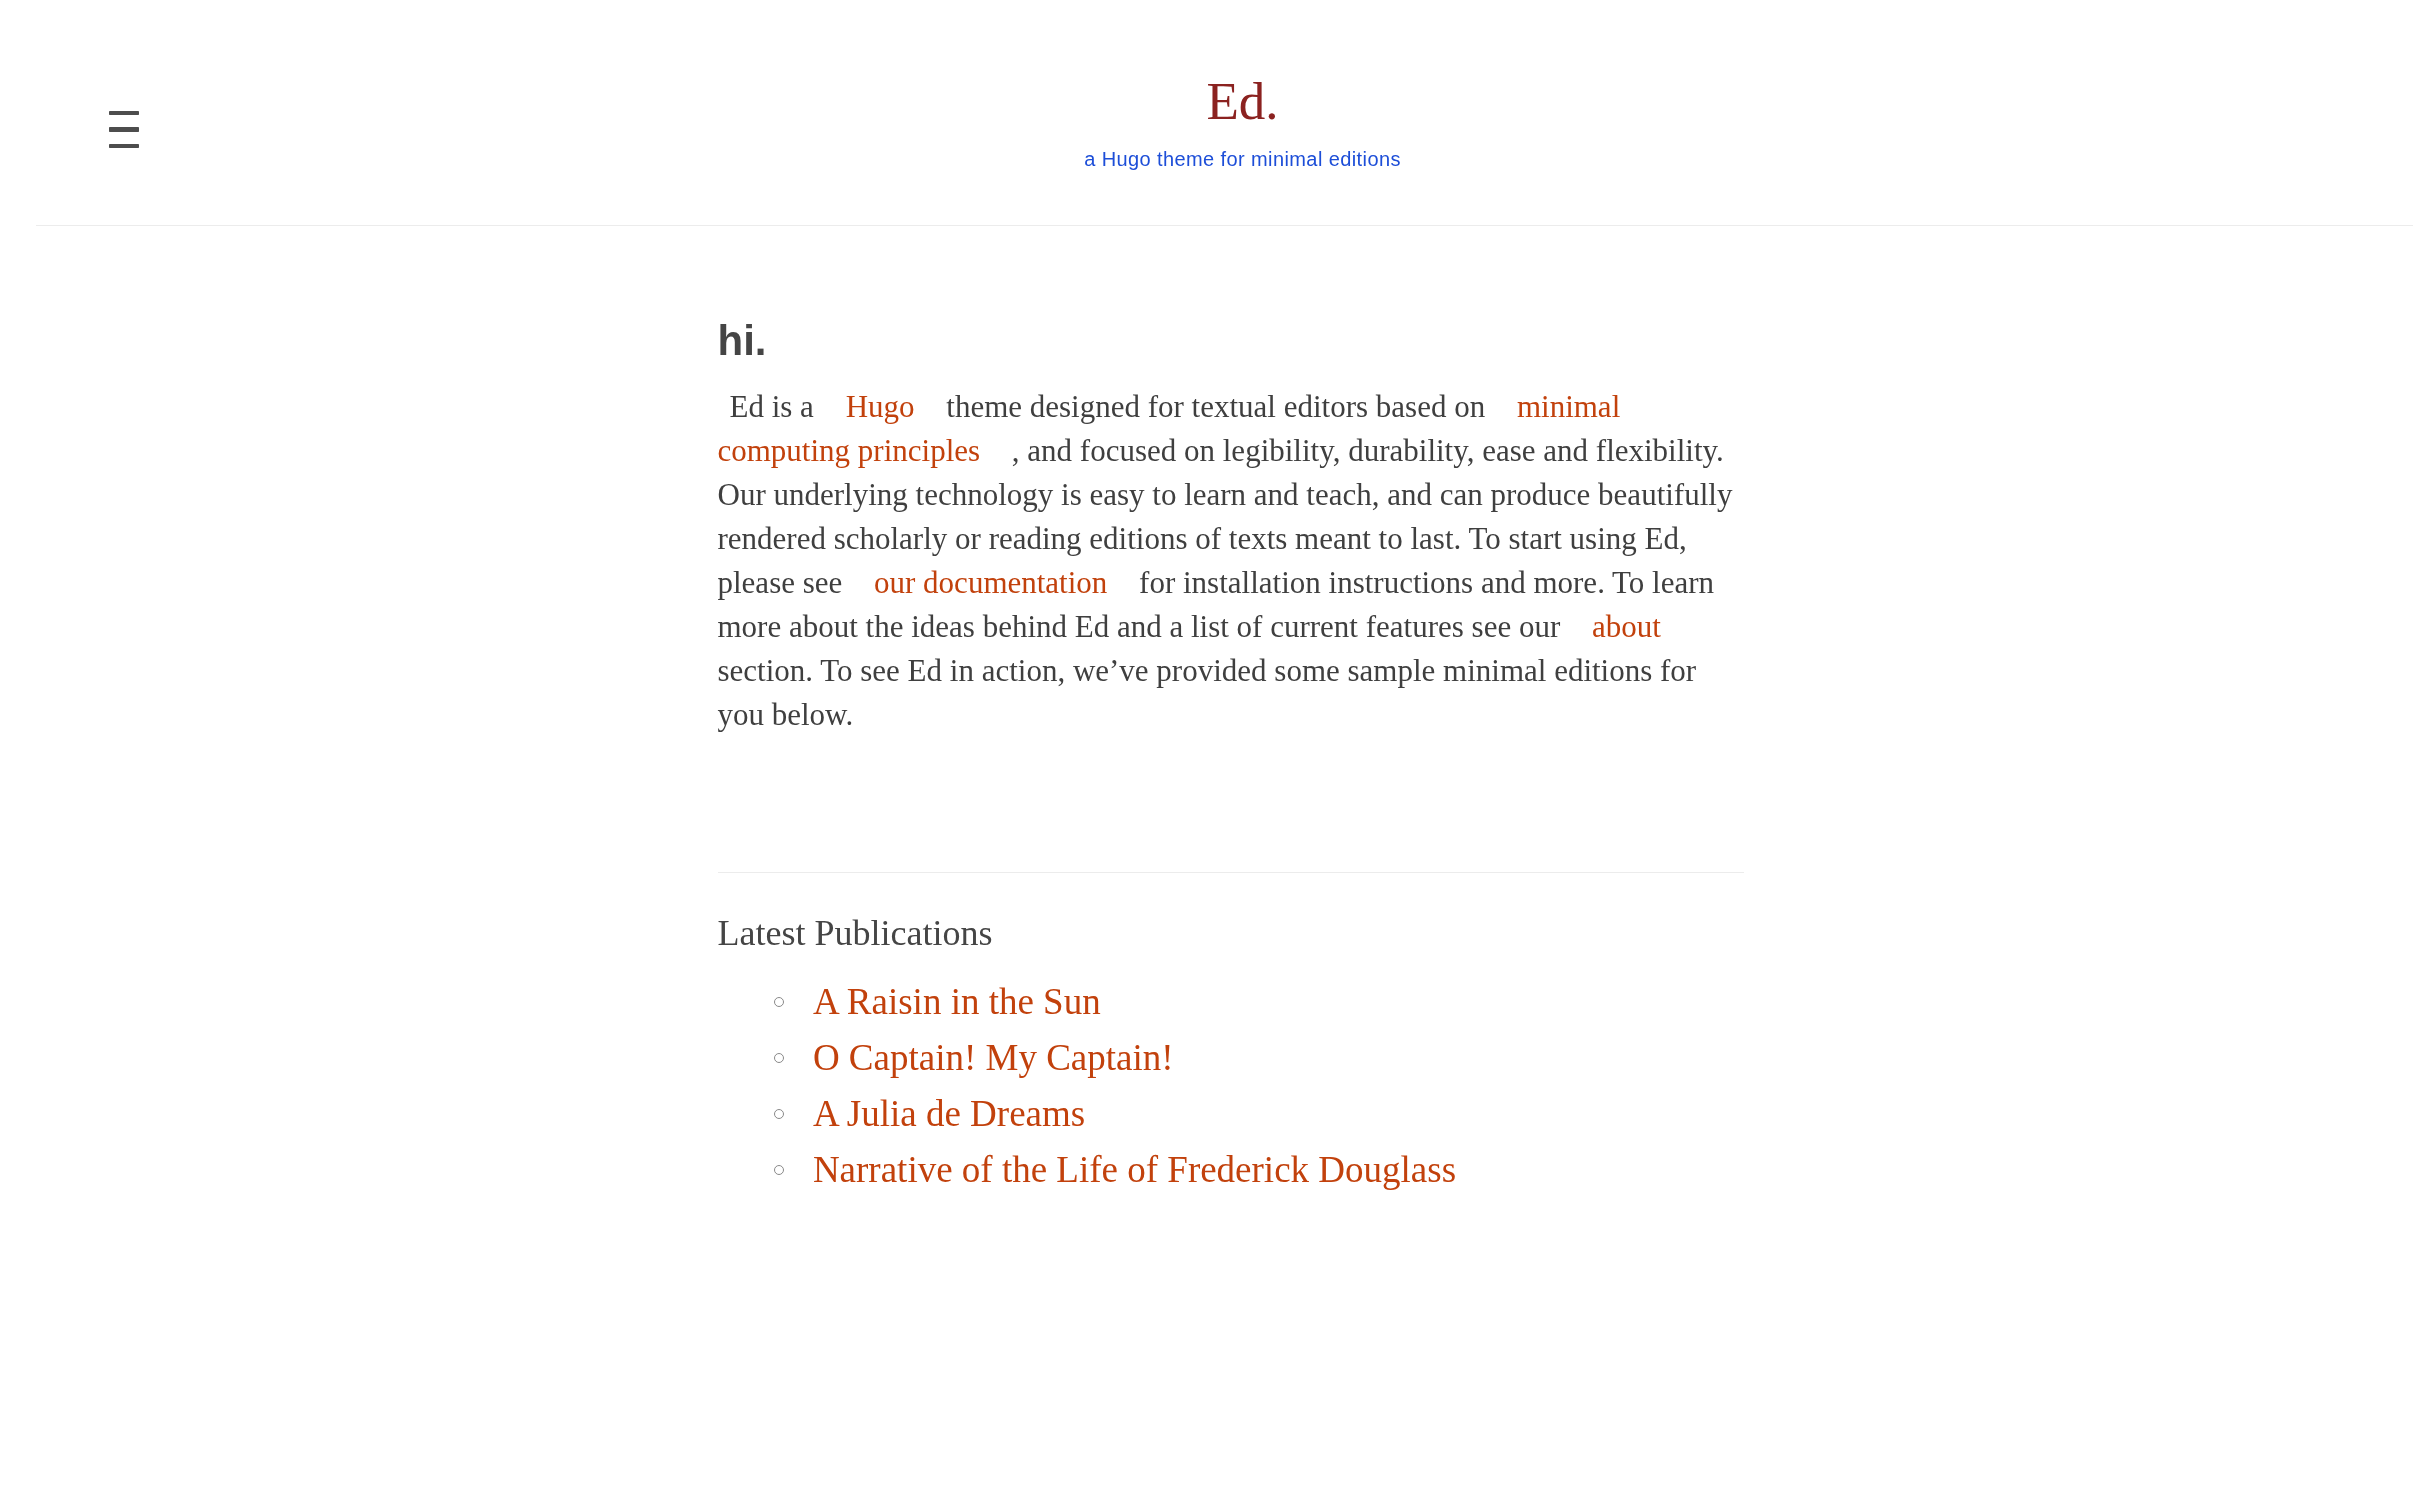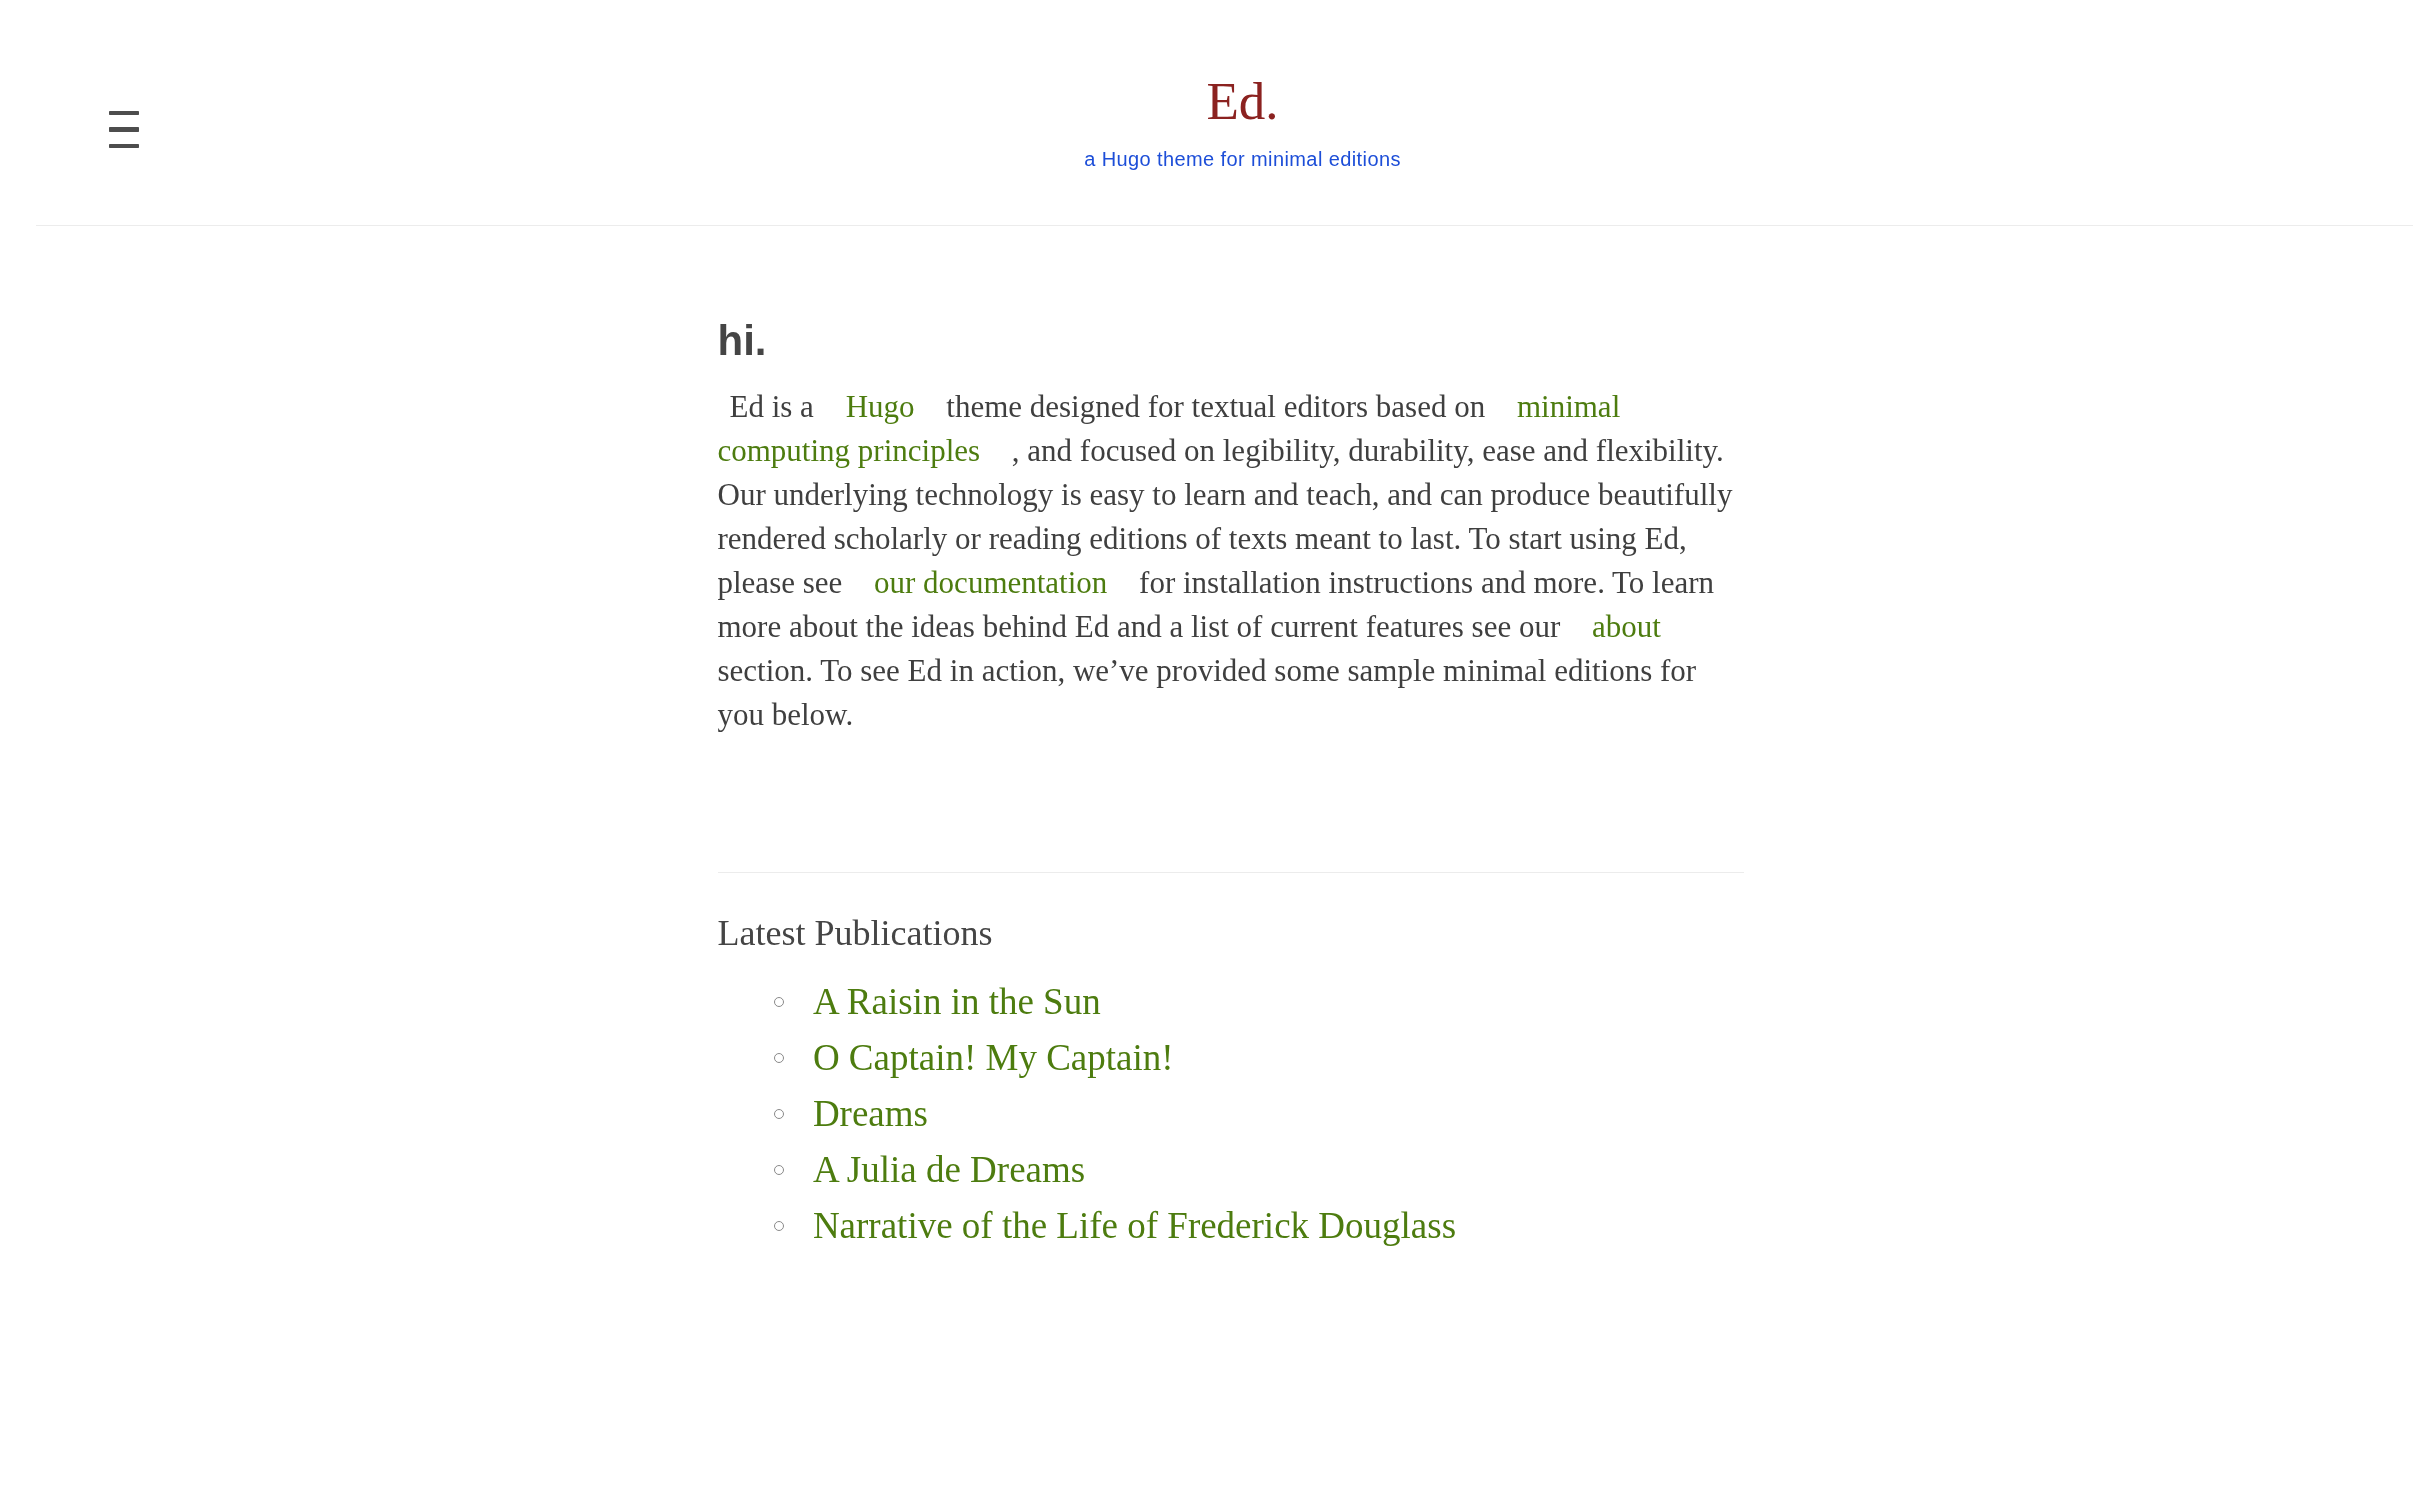--- a/index.html
+++ b/index.html
@@ -70,21 +70,21 @@
     color: #454545;
     margin-top: 92px;
   }
   .intro-paragraph {
     font-size: 31px;
     line-height: 44px;
     color: #3f3f3f;
     margin-top: 21.5px;
   }
   a.red-link {
-    color: #4d7c0f;
+    color: #c2410c;
     text-decoration: none;
     cursor: pointer;
   }
   .section-divider {
     border: none;
     border-top: 1.4px solid #ececec;
     margin-top: 135px;
   }
   .pubs-heading {
     font-family: Liberation Serif, serif;
@@ -137,18 +137,17 @@
 
   <p class="intro-paragraph"><span>Ed is a </span><a class="red-link">Hugo</a><span> theme designed for textual editors based on </span><a class="red-link">minimal computing principles</a><span> , and focused on legibility, durability, ease and flexibility. Our underlying technology is easy to learn and teach, and can produce beautifully rendered scholarly or reading editions of texts meant to last. To start using Ed, please see </span><a class="red-link">our documentation</a><span> for installation instructions and more. To learn more about the ideas behind Ed and a list of current features see our </span><a class="red-link">about</a><span> section. To see Ed in action, we’ve provided some sample minimal editions for you below.</span></p>
 
   <hr class="section-divider">
 
   <h2 class="pubs-heading">Latest Publications</h2>
 
   <ul class="pubs-list">
     <li><a class="red-link">A Raisin in the Sun</a></li>
     <li><a class="red-link">O Captain! My Captain!</a></li>
-    <li><a class="red-link">Dreams</a></li>
     <li><a class="red-link">A Julia de Dreams</a></li>
     <li><a class="red-link">Narrative of the Life of Frederick Douglass</a></li>
   </ul>
 </main>
 
 
 </body></html>

